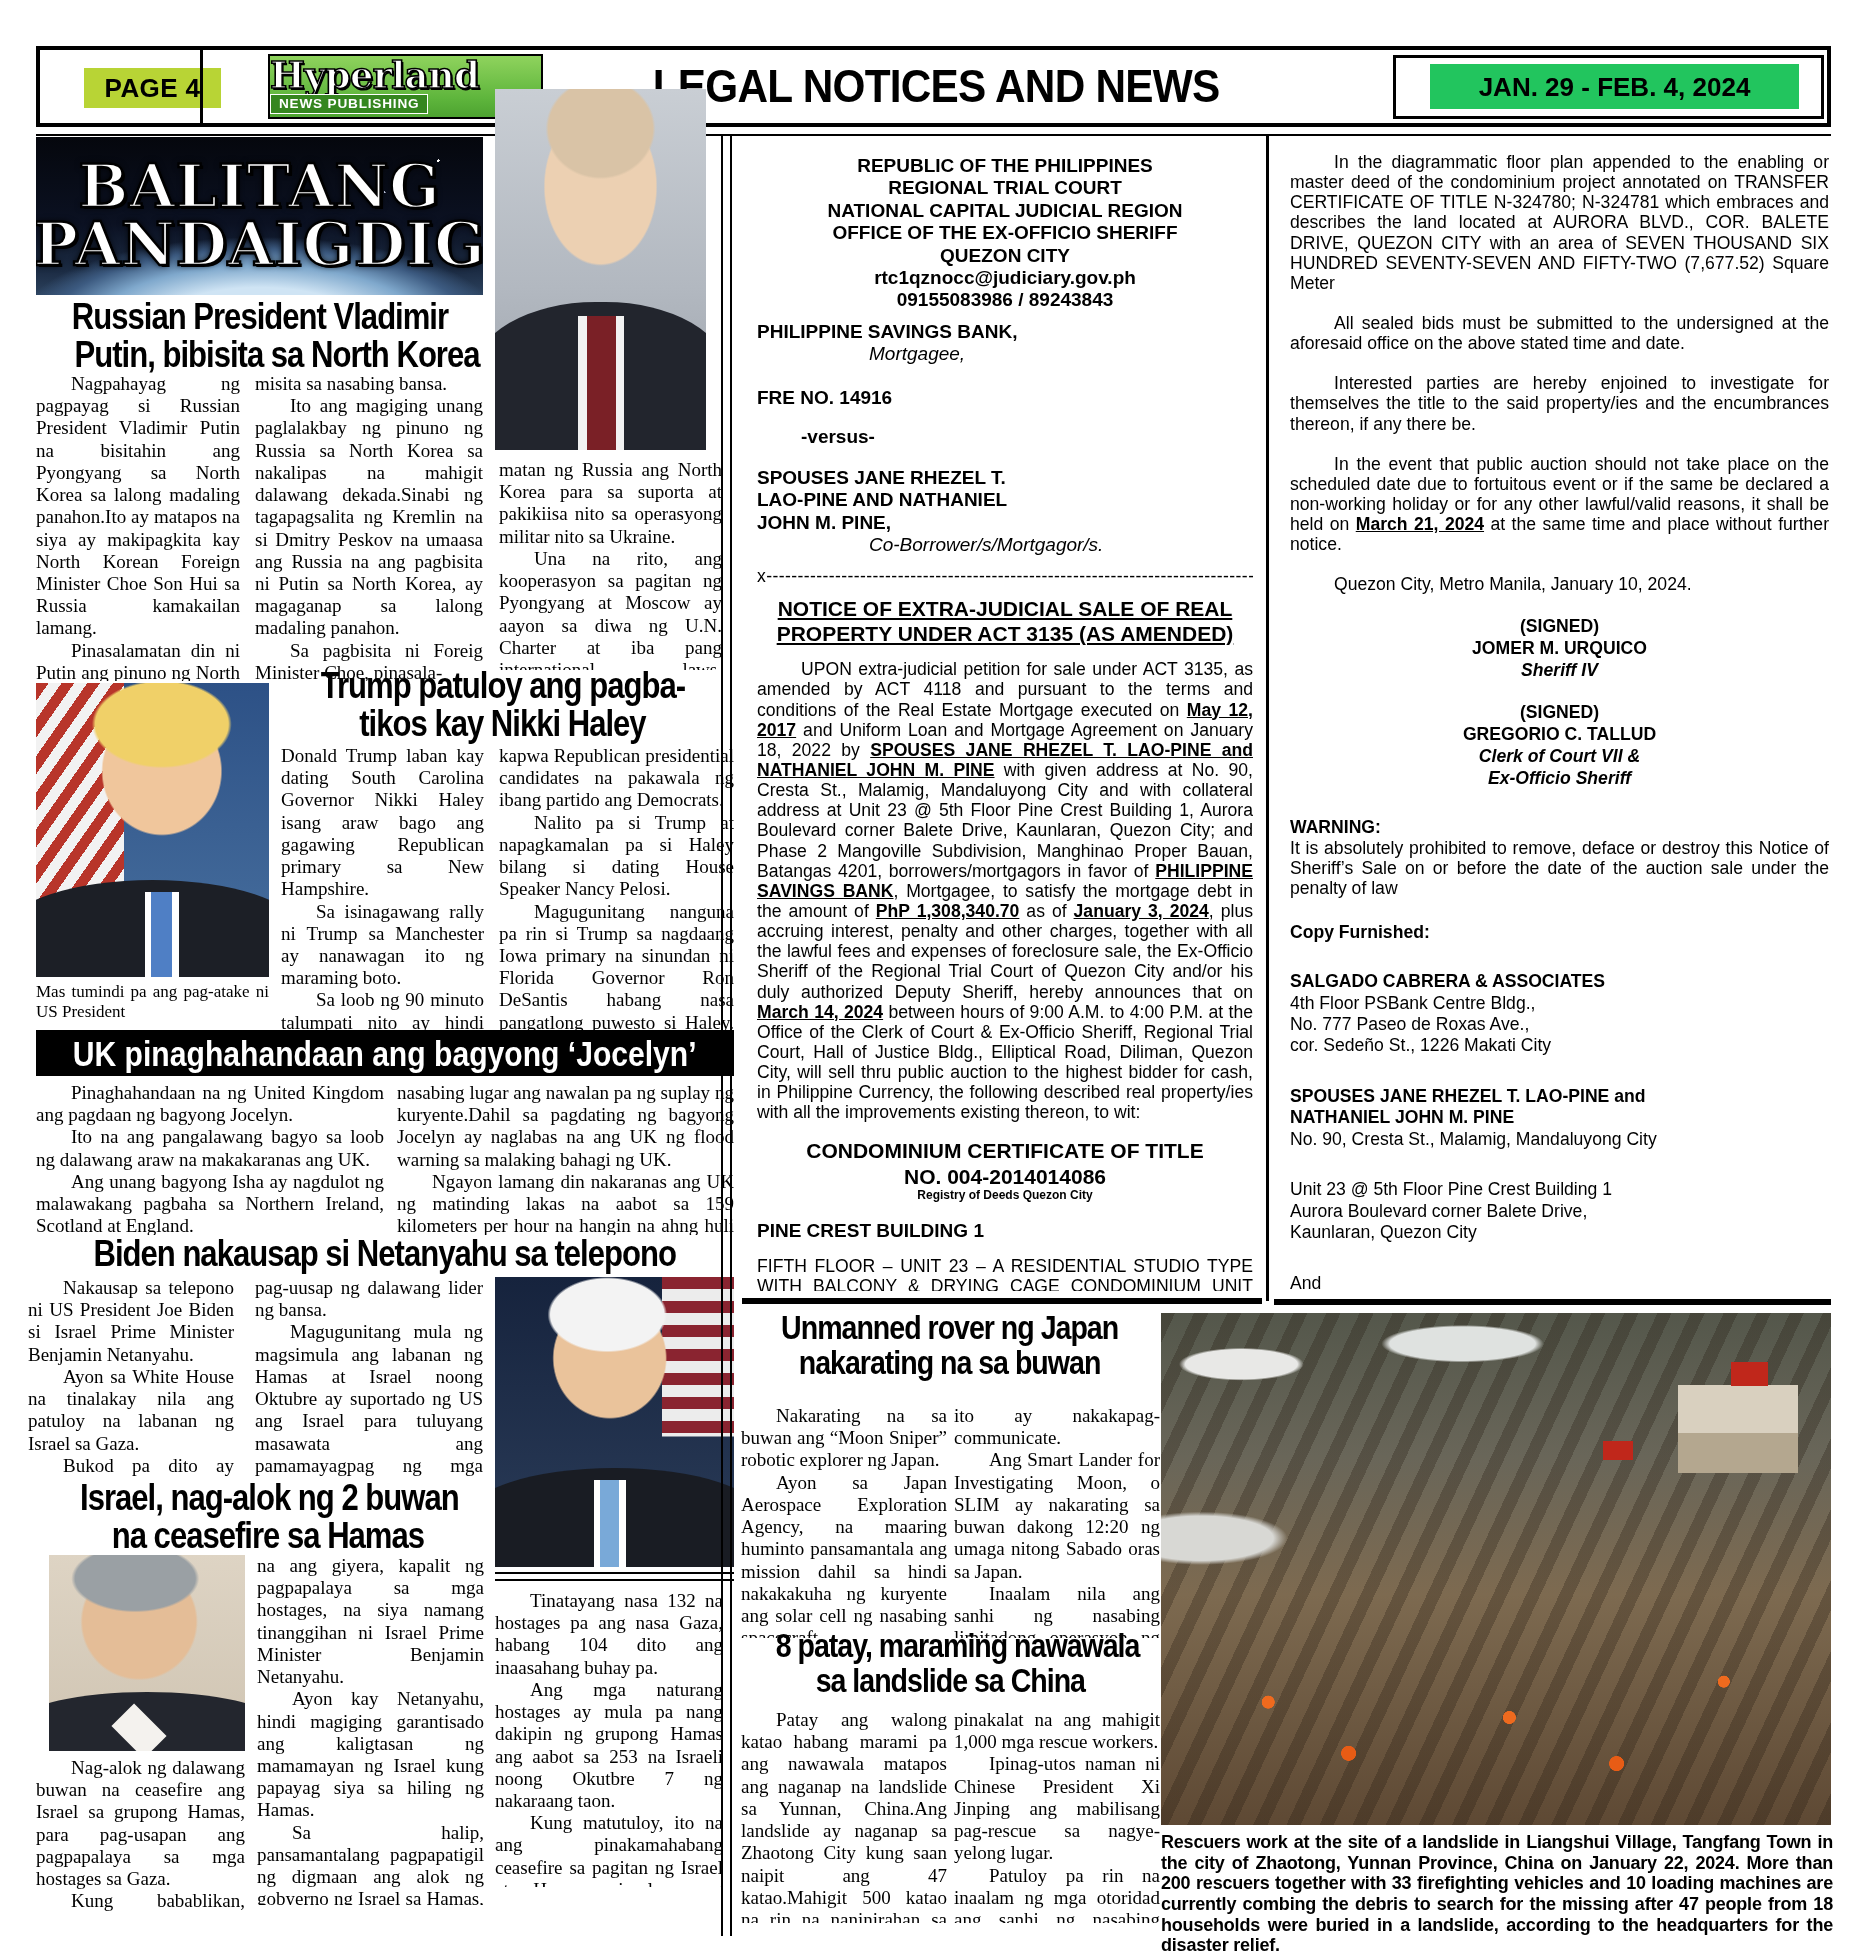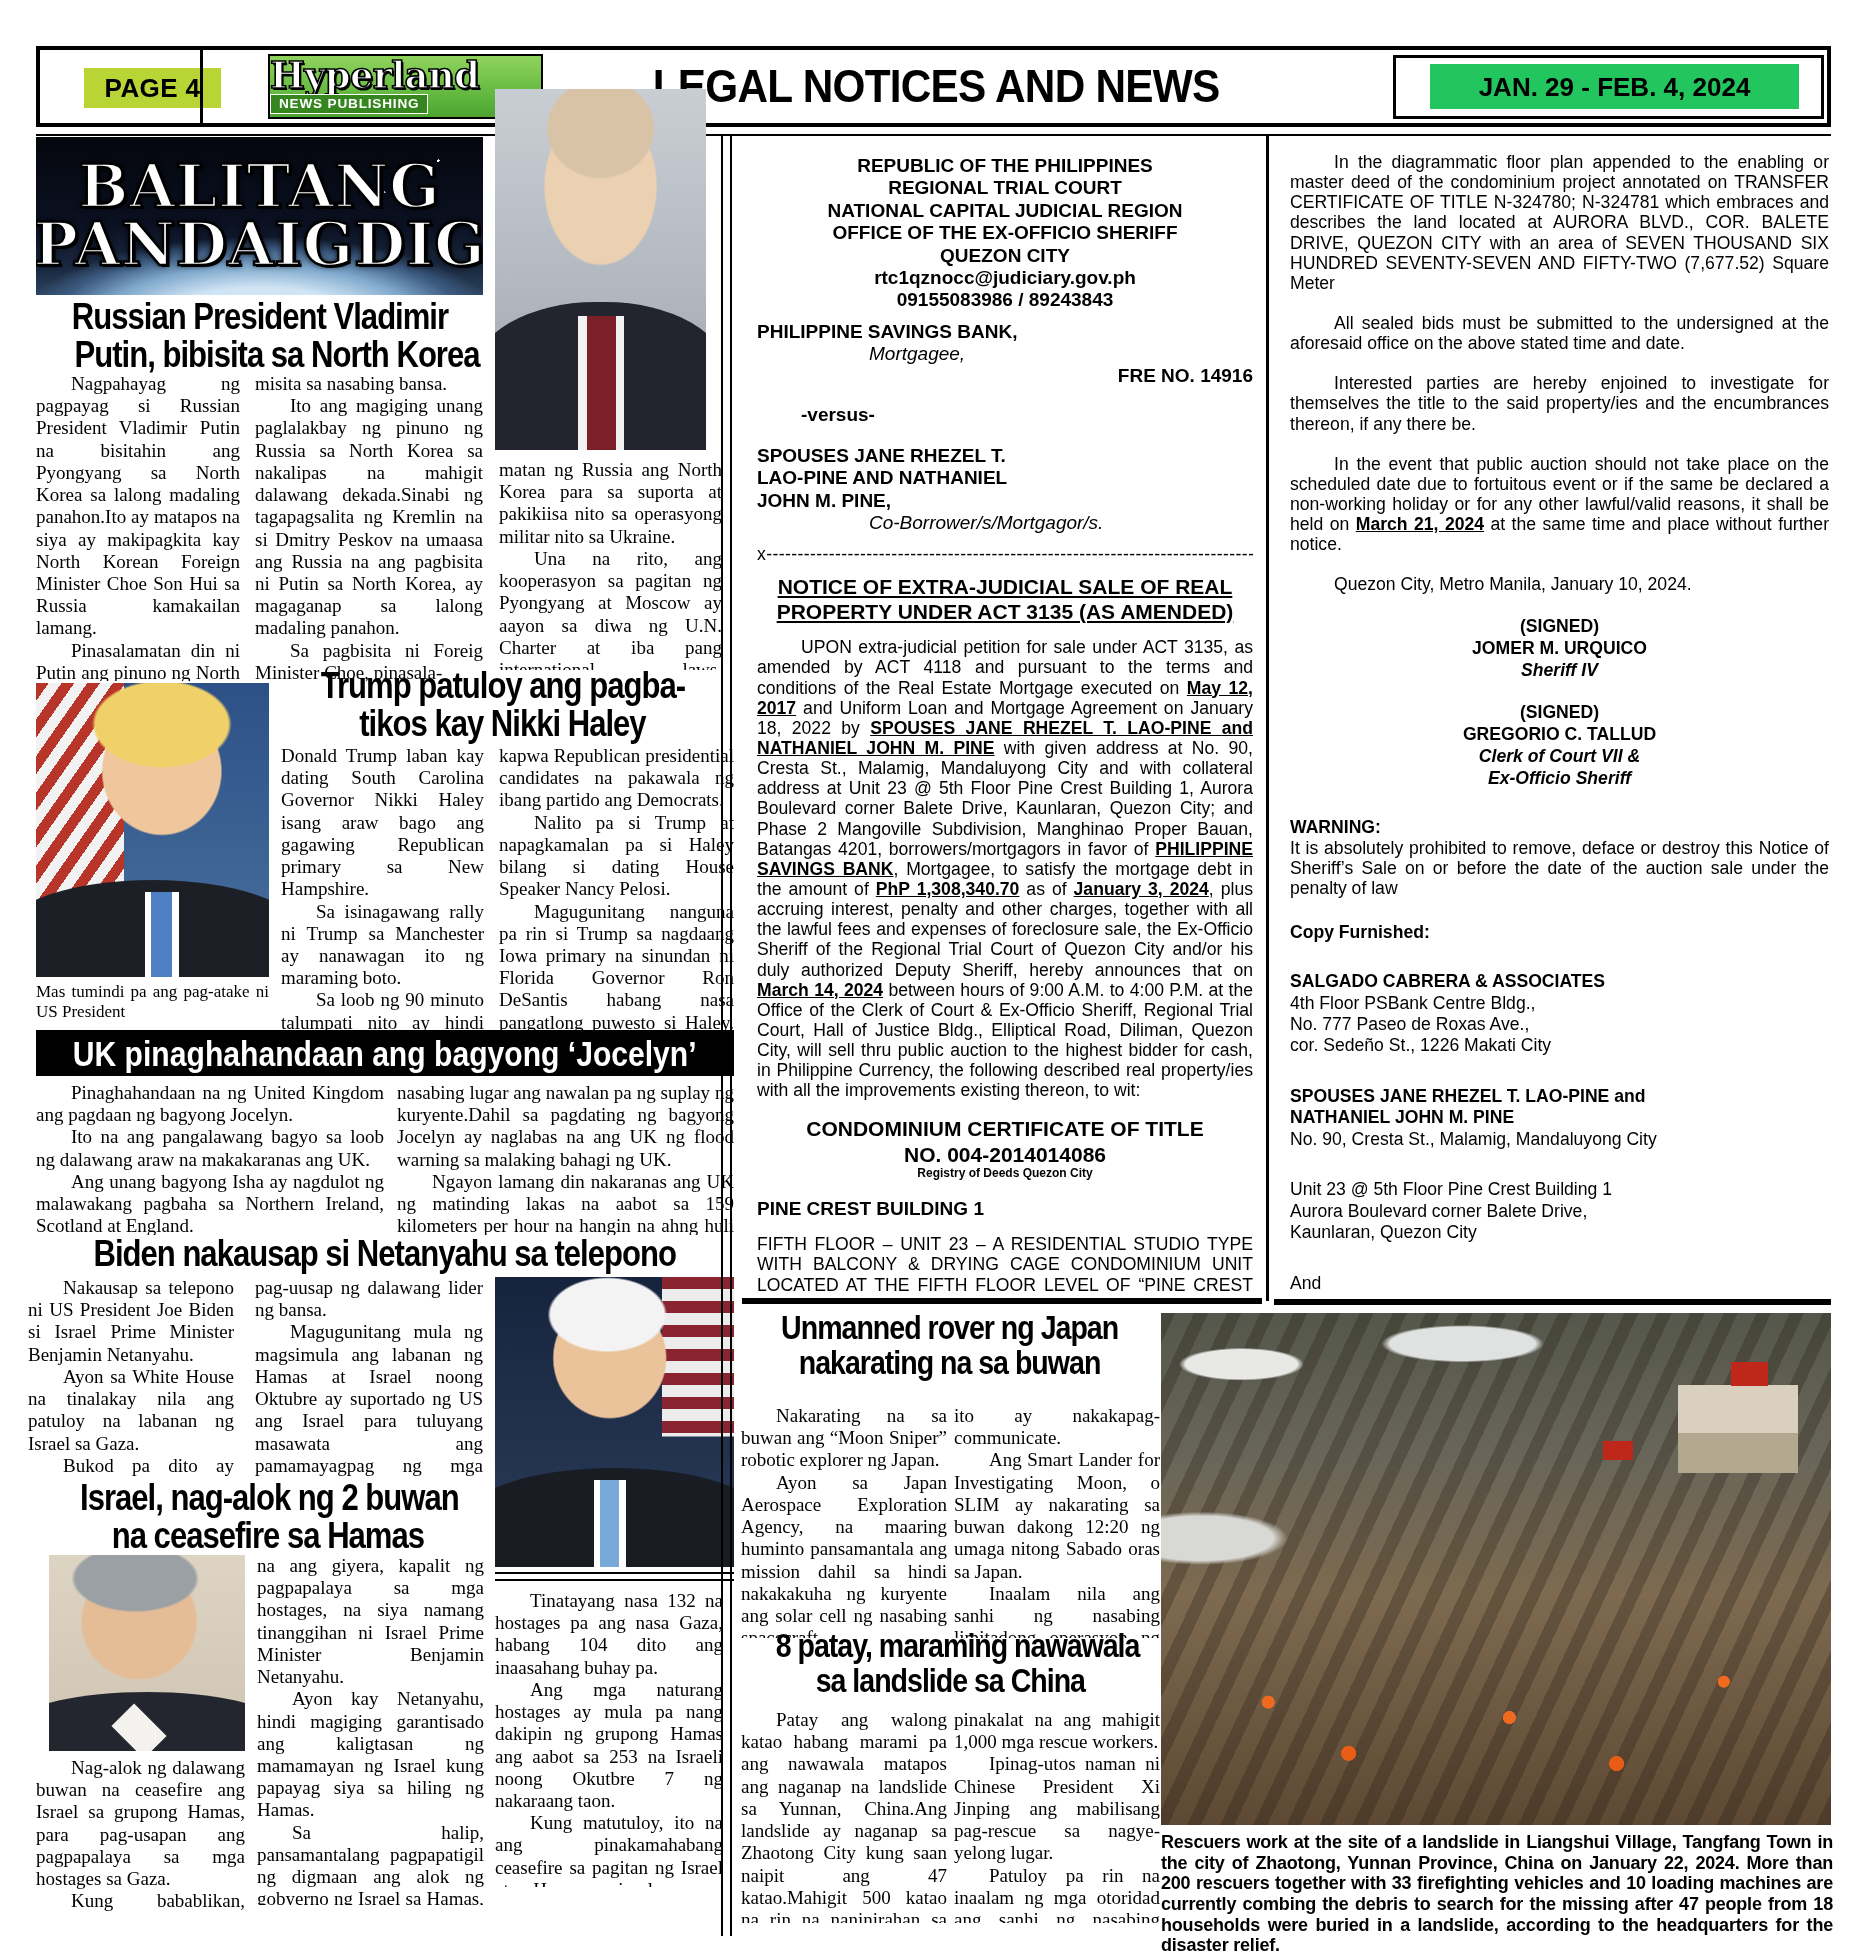--- a/index.html
+++ b/index.html
@@ -126,21 +126,21 @@
   #right-rule { left:1274px; top:1299px; width:557px; height:5.6px; background:#000; }
 
   
   .legal { font-family:"Liberation Sans", sans-serif; font-size:17.6px; line-height:1.145; text-align:justify; overflow:hidden; }
   #legal-mid { left:757px; top:155px; width:496px; height:1136px; }
   #legal-right { left:1290px; top:152px; width:539px; height:1144px; }
   .bu { font-weight:700; text-decoration:underline; }
   #court-header { text-align:center; font-weight:700; font-size:19px; line-height:1.18; }
   #psb-line { margin-top:9.6px; font-weight:700; font-size:19px; }
   #mortgagee-line { margin-left:112px; font-style:italic; font-size:19px; }
-  #fre-line { text-align:right; font-weight:700; font-size:19px; margin-top:0; }
+  #fre-line { font-weight:700; font-size:19px; margin-top:22px; }
   #versus-line { margin-left:44px; margin-top:17.6px; font-weight:700; font-size:19px; }
   #respondents { margin-top:19px; font-weight:700; font-size:19px; line-height:1.18; }
   #cob-line { margin-left:112px; font-style:italic; font-size:19px; }
   #xline { margin-top:9.6px; white-space:nowrap; overflow:hidden; font-size:17.6px; letter-spacing:0.4px; }
   #notice-title { margin-top:11.2px; text-align:center; font-weight:700; font-size:21px; line-height:1.18; text-decoration:underline; }
   #upon-para { margin-top:12.8px; text-indent:44px; }
   #cct-block { margin-top:16px; text-align:center; font-weight:700; }
   .cct-big { font-size:21px; line-height:1.2; }
   .cct-sub { font-size:12px; }
   #building-line { margin-top:17.6px; font-weight:700; font-size:19px; }

